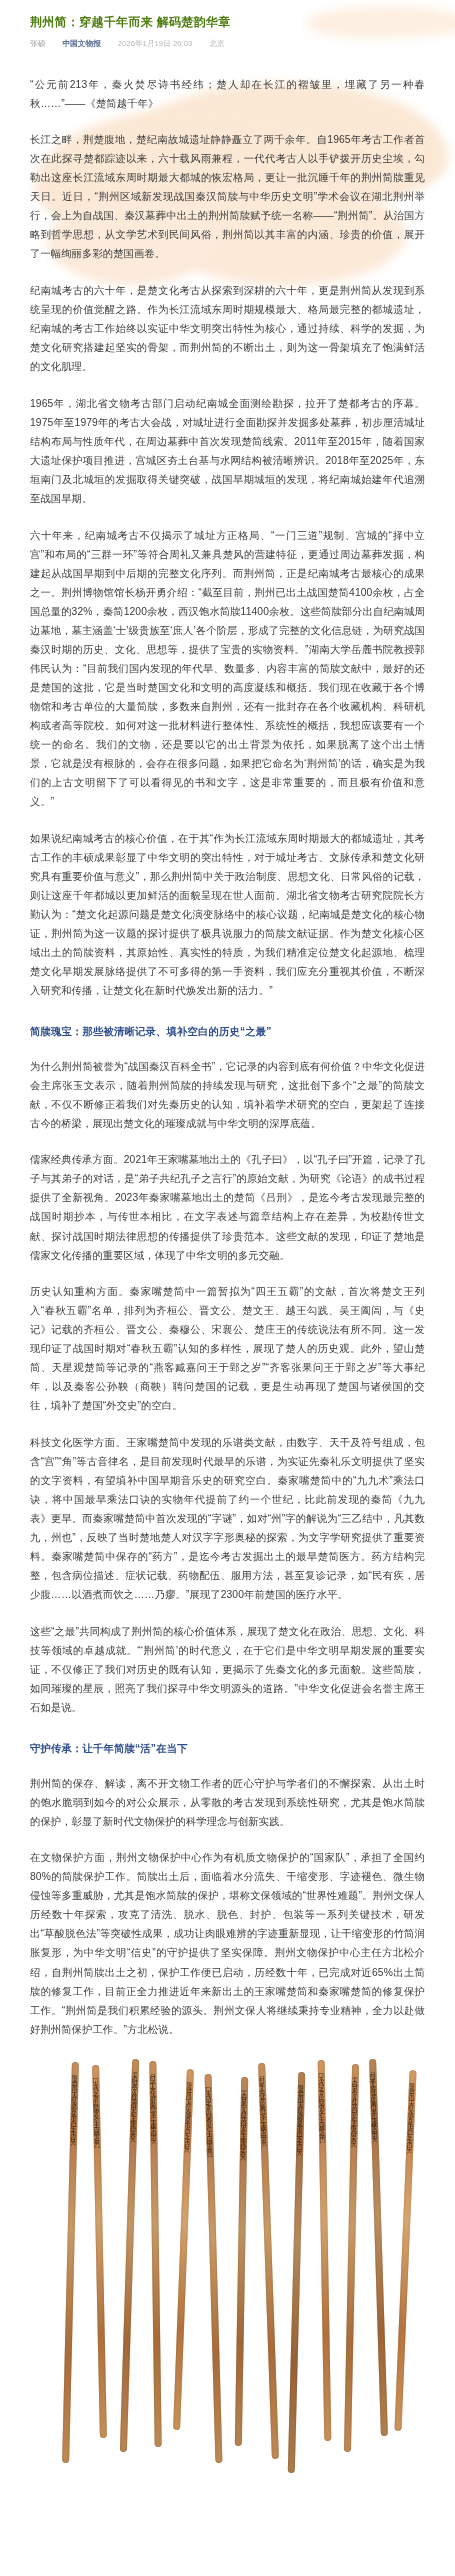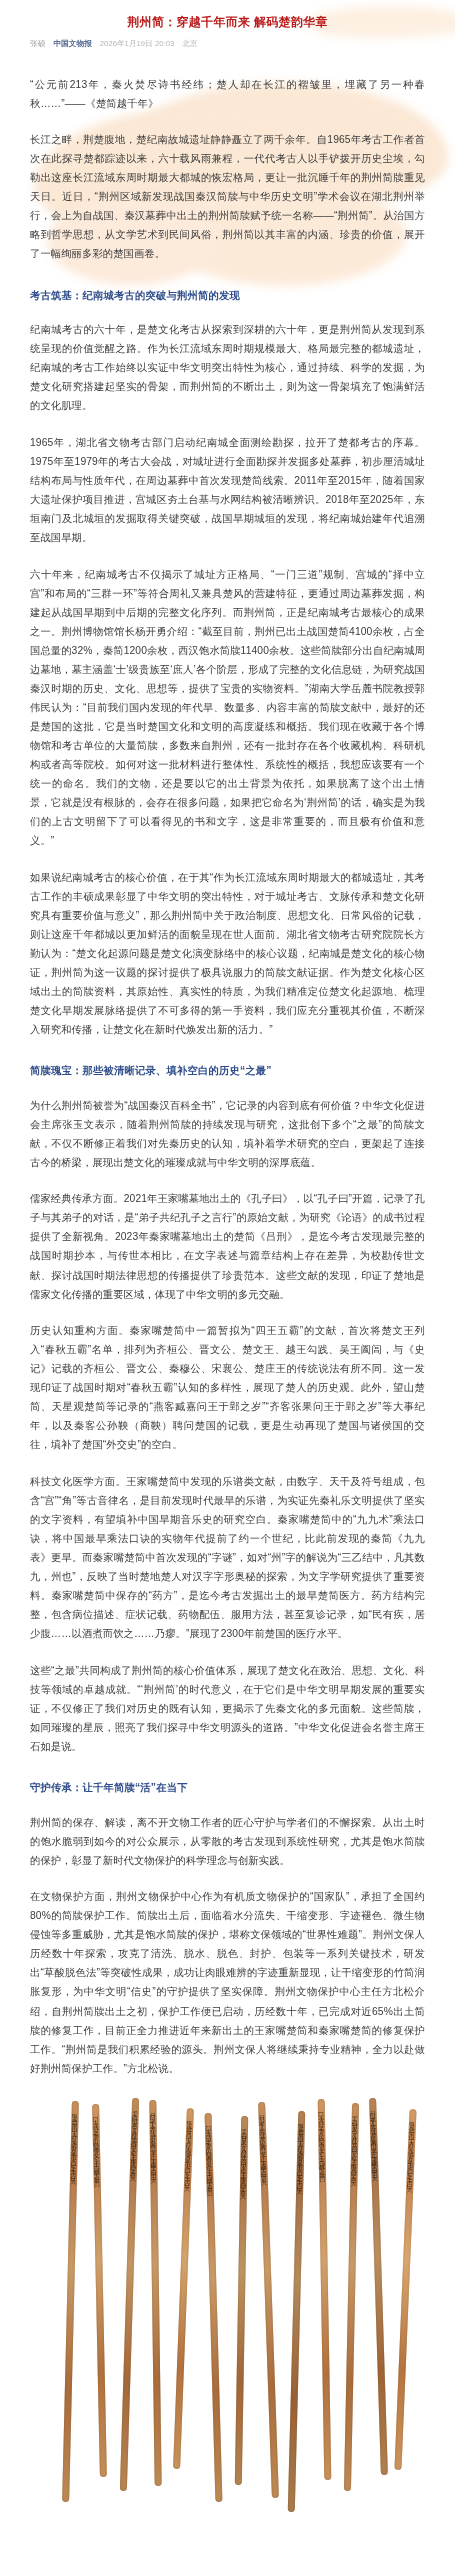--- a/index.html
+++ b/index.html
@@ -5,22 +5,22 @@
   html,body{margin:0;padding:0;background:#ffffff;}
   body{width:455px;font-family:"Liberation Sans","DejaVu Sans",sans-serif;}
   .page{position:relative;width:455px;min-height:3298px;overflow:hidden;background:#fff;}
   .deco{position:absolute;filter:blur(4.6px);z-index:0;}
   .blob-a{top:6.2px;right:-15.5px;width:165px;height:32px;background:#fdf0e2;border-radius:55% 45% 60% 40%/60% 70% 40% 50%;}
   .blob-b1{top:83px;left:129px;width:319px;height:129px;background:#fbe8d5;border-radius:48% 52% 55% 45%/55% 60% 42% 50%;}
   .blob-b2{top:108px;left:34px;width:330px;height:139px;background:#fbe8d5;border-radius:50% 50% 46% 54%/58% 52% 48% 44%;}
   .blob-b3{top:183px;left:164px;width:242px;height:103px;background:#fcead9;border-radius:50%;}
   .blob-b4{top:197px;left:47px;width:170px;height:88px;background:#fceadb;border-radius:50%;}
   .content{position:relative;z-index:1;padding:0 30px;}
-  h1.title{margin:13.4px 0 0;font-size:12px;line-height:1.5;font-weight:700;color:#b91c1c;letter-spacing:0.3px;text-align:center;}
-  .byline{margin-top:7.2px;font-size:7.7px;color:#b4b4b4;display:flex;gap:8px;align-items:baseline;}
+  h1.title{margin:13.4px 0 0;font-size:12px;line-height:1.5;font-weight:700;color:#4d7c0f;letter-spacing:0.3px;}
+  .byline{margin-top:7.2px;font-size:7.7px;color:#b4b4b4;display:flex;gap:17px;align-items:baseline;}
   .byline .author{color:#9a9a9a;}
   .byline .account{color:#576b95;font-weight:700;cursor:pointer;}
   p.body{margin:17.5px 0 0;font-size:10.3px;line-height:1.85;color:#3a3a3a;text-align:justify;letter-spacing:0.1px;}
   p.intro{margin-top:75px;}
   p.quote{margin-top:26px;}
   h2.sec{margin:25px 0 0;font-size:10.3px;font-weight:700;color:#2f4d8a;letter-spacing:0.2px;}
   
   figure{margin:0;}
   .fig1{margin-top:19.6px;}
   .slips{position:relative;height:421px;}
@@ -60,21 +60,20 @@
     <div class="byline">
       <span class="author">张硕</span>
       <span class="account">中国文物报</span>
       <span class="date">2026年1月19日 20:03</span>
       <span class="loc">北京</span>
     </div>
 
     <p class="body quote">“公元前213年，秦火焚尽诗书经纬；楚人却在长江的褶皱里，埋藏了另一种春秋……”——《楚简越千年》</p>
     <p class="body">长江之畔，荆楚腹地，楚纪南故城遗址静静矗立了两千余年。自1965年考古工作者首次在此探寻楚都踪迹以来，六十载风雨兼程，一代代考古人以手铲拨开历史尘埃，勾勒出这座长江流域东周时期最大都城的恢宏格局，更让一批沉睡千年的荆州简牍重见天日。近日，“荆州区域新发现战国秦汉简牍与中华历史文明”学术会议在湖北荆州举行，会上为自战国、秦汉墓葬中出土的荆州简牍赋予统一名称——“荆州简”。从治国方略到哲学思想，从文学艺术到民间风俗，荆州简以其丰富的内涵、珍贵的价值，展开了一幅绚丽多彩的楚国画卷。</p>
 
-    <h2 class="sec">考古筑基：纪南城考古的突破与荆州简的发现</h2>
     <p class="body">纪南城考古的六十年，是楚文化考古从探索到深耕的六十年，更是荆州简从发现到系统呈现的价值觉醒之路。作为长江流域东周时期规模最大、格局最完整的都城遗址，纪南城的考古工作始终以实证中华文明突出特性为核心，通过持续、科学的发掘，为楚文化研究搭建起坚实的骨架，而荆州简的不断出土，则为这一骨架填充了饱满鲜活的文化肌理。</p>
     <p class="body">1965年，湖北省文物考古部门启动纪南城全面测绘勘探，拉开了楚都考古的序幕。1975年至1979年的考古大会战，对城址进行全面勘探并发掘多处墓葬，初步厘清城址结构布局与性质年代，在周边墓葬中首次发现楚简线索。2011年至2015年，随着国家大遗址保护项目推进，宫城区夯土台基与水网结构被清晰辨识。2018年至2025年，东垣南门及北城垣的发掘取得关键突破，战国早期城垣的发现，将纪南城始建年代追溯至战国早期。</p>
     <p class="body">六十年来，纪南城考古不仅揭示了城址方正格局、“一门三道”规制、宫城的“择中立宫”和布局的“三群一环”等符合周礼又兼具楚风的营建特征，更通过周边墓葬发掘，构建起从战国早期到中后期的完整文化序列。而荆州简，正是纪南城考古最核心的成果之一。荆州博物馆馆长杨开勇介绍：“截至目前，荆州已出土战国楚简4100余枚，占全国总量的32%，秦简1200余枚，西汉饱水简牍11400余枚。这些简牍部分出自纪南城周边墓地，墓主涵盖‘士’级贵族至‘庶人’各个阶层，形成了完整的文化信息链，为研究战国秦汉时期的历史、文化、思想等，提供了宝贵的实物资料。”湖南大学岳麓书院教授郭伟民认为：“目前我们国内发现的年代早、数量多、内容丰富的简牍文献中，最好的还是楚国的这批，它是当时楚国文化和文明的高度凝练和概括。我们现在收藏于各个博物馆和考古单位的大量简牍，多数来自荆州，还有一批封存在各个收藏机构、科研机构或者高等院校。如何对这一批材料进行整体性、系统性的概括，我想应该要有一个统一的命名。我们的文物，还是要以它的出土背景为依托，如果脱离了这个出土情景，它就是没有根脉的，会存在很多问题，如果把它命名为‘荆州简’的话，确实是为我们的上古文明留下了可以看得见的书和文字，这是非常重要的，而且极有价值和意义。”</p>
     <p class="body">如果说纪南城考古的核心价值，在于其“作为长江流域东周时期最大的都城遗址，其考古工作的丰硕成果彰显了中华文明的突出特性，对于城址考古、文脉传承和楚文化研究具有重要价值与意义”，那么荆州简中关于政治制度、思想文化、日常风俗的记载，则让这座千年都城以更加鲜活的面貌呈现在世人面前。湖北省文物考古研究院院长方勤认为：“楚文化起源问题是楚文化演变脉络中的核心议题，纪南城是楚文化的核心物证，荆州简为这一议题的探讨提供了极具说服力的简牍文献证据。作为楚文化核心区域出土的简牍资料，其原始性、真实性的特质，为我们精准定位楚文化起源地、梳理楚文化早期发展脉络提供了不可多得的第一手资料，我们应充分重视其价值，不断深入研究和传播，让楚文化在新时代焕发出新的活力。”</p>
 
     <h2 class="sec">简牍瑰宝：那些被清晰记录、填补空白的历史“之最”</h2>
     <p class="body">为什么荆州简被誉为“战国秦汉百科全书”，它记录的内容到底有何价值？中华文化促进会主席张玉文表示，随着荆州简牍的持续发现与研究，这批创下多个“之最”的简牍文献，不仅不断修正着我们对先秦历史的认知，填补着学术研究的空白，更架起了连接古今的桥梁，展现出楚文化的璀璨成就与中华文明的深厚底蕴。</p>
     <p class="body">儒家经典传承方面。2021年王家嘴墓地出土的《孔子曰》，以“孔子曰”开篇，记录了孔子与其弟子的对话，是“弟子共纪孔子之言行”的原始文献，为研究《论语》的成书过程提供了全新视角。2023年秦家嘴墓地出土的楚简《吕刑》，是迄今考古发现最完整的战国时期抄本，与传世本相比，在文字表述与篇章结构上存在差异，为校勘传世文献、探讨战国时期法律思想的传播提供了珍贵范本。这些文献的发现，印证了楚地是儒家文化传播的重要区域，体现了中华文明的多元交融。</p>
     <p class="body">历史认知重构方面。秦家嘴楚简中一篇暂拟为“四王五霸”的文献，首次将楚文王列入“春秋五霸”名单，排列为齐桓公、晋文公、楚文王、越王勾践、吴王阖闾，与《史记》记载的齐桓公、晋文公、秦穆公、宋襄公、楚庄王的传统说法有所不同。这一发现印证了战国时期对“春秋五霸”认知的多样性，展现了楚人的历史观。此外，望山楚简、天星观楚简等记录的“燕客臧嘉问王于郢之岁”“齐客张果问王于郢之岁”等大事纪年，以及秦客公孙鞅（商鞅）聘问楚国的记载，更是生动再现了楚国与诸侯国的交往，填补了楚国“外交史”的空白。</p>
     <p class="body">科技文化医学方面。王家嘴楚简中发现的乐谱类文献，由数字、天干及符号组成，包含“宫”“角”等古音律名，是目前发现时代最早的乐谱，为实证先秦礼乐文明提供了坚实的文字资料，有望填补中国早期音乐史的研究空白。秦家嘴楚简中的“九九术”乘法口诀，将中国最早乘法口诀的实物年代提前了约一个世纪，比此前发现的秦简《九九表》更早。而秦家嘴楚简中首次发现的“字谜”，如对“州”字的解说为“三乙结中，凡其数九，州也”，反映了当时楚地楚人对汉字字形奥秘的探索，为文字学研究提供了重要资料。秦家嘴楚简中保存的“药方”，是迄今考古发掘出土的最早楚简医方。药方结构完整，包含病位描述、症状记载、药物配伍、服用方法，甚至复诊记录，如“民有疾，居少腹……以酒煮而饮之……乃瘳。”展现了2300年前楚国的医疗水平。</p>

